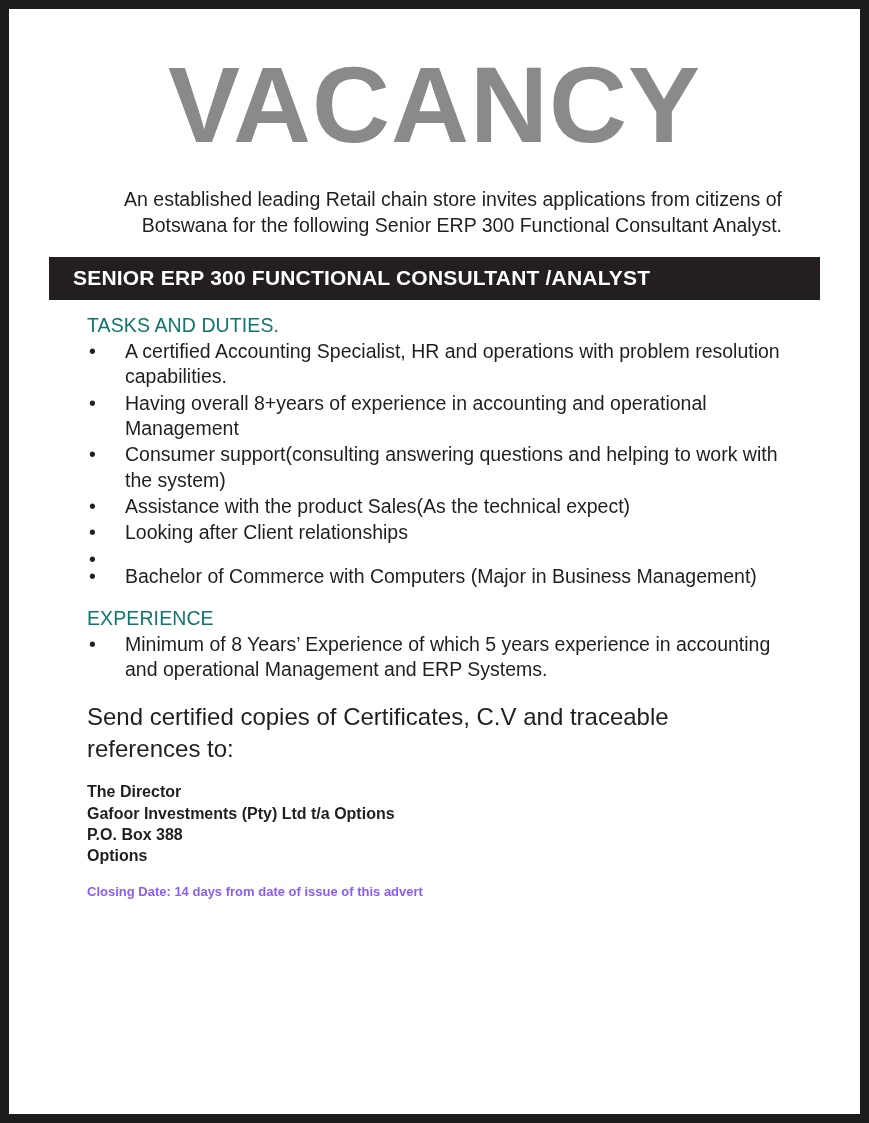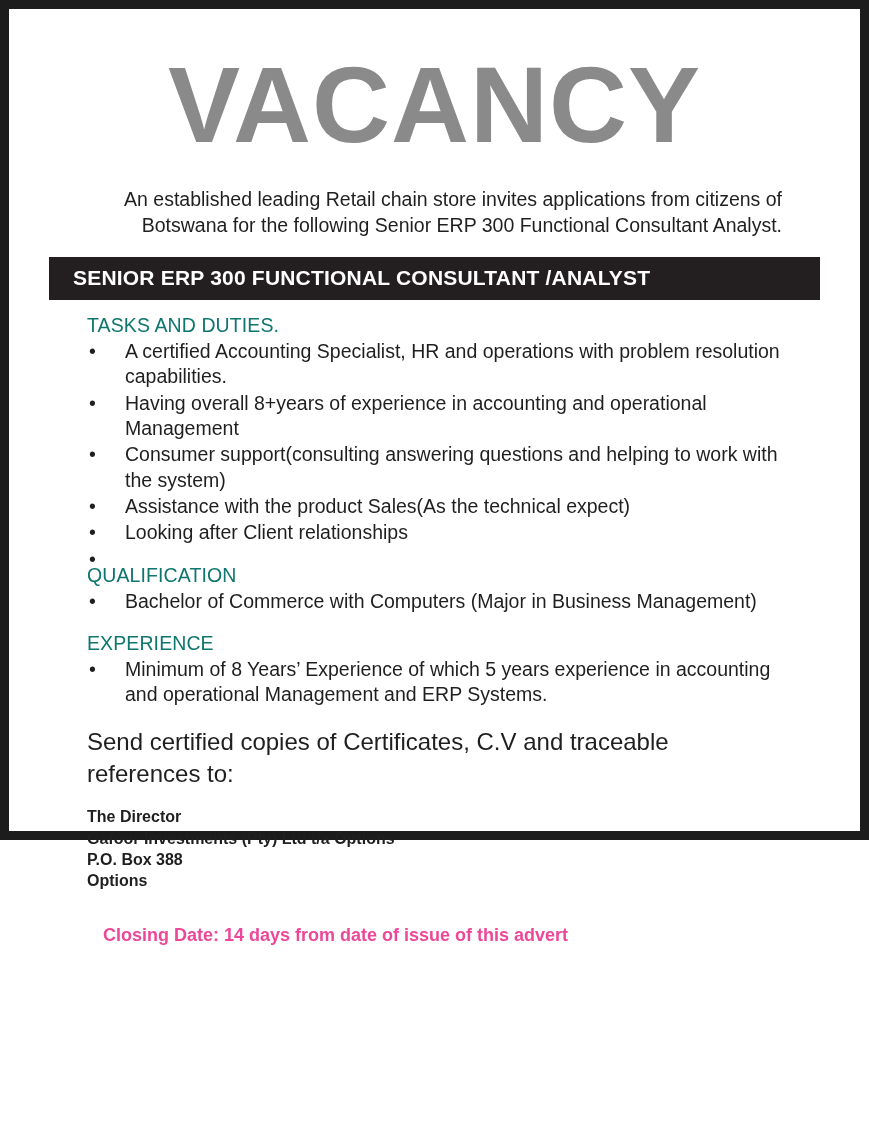--- a/index.html
+++ b/index.html
@@ -9,21 +9,21 @@
   }
   body {
     width: 869px;
     height: 1123px;
     font-family: "Liberation Sans", sans-serif;
     color: #1a1a1a;
     overflow: hidden;
   }
   .page {
     width: 869px;
-    height: 840px;
+    height: 1123px;
     box-sizing: border-box;
     background: #1c1c1c;
     padding: 9px;
   }
   .sheet {
     width: 100%;
     height: 100%;
     box-sizing: border-box;
     background: #ffffff;
     padding: 34px 40px 10px 40px;
@@ -95,24 +95,24 @@
     margin: 0;
   }
   .addr {
     font-size: 16px;
     line-height: 1.33;
     color: #1f1f1f;
     font-weight: bold;
     margin: 0;
   }
   .closing {
-    font-size: 18px;
+    font-size: 13px;
     font-weight: bold;
-    color: #ec4899;
-    margin: 16px;
+    color: #8b5cf6;
+    margin: 0;
   }
 </style>
 </head>
 <body>
 
 <div class="page">
   <div class="sheet">
 
     <div class="vacancy-title">VACANCY</div>
 
@@ -127,21 +127,20 @@
         <li><span class="dot">•</span><span>A certified Accounting Specialist, HR and operations with problem resolution capabilities.</span></li>
         <li><span class="dot">•</span><span>Having overall 8+years of experience in accounting and operational Management</span></li>
         <li><span class="dot">•</span><span>Consumer support(consulting  answering questions and helping to work with the system)</span></li>
         <li><span class="dot">•</span><span>Assistance with the product Sales(As the technical expect)</span></li>
         <li><span class="dot">•</span><span>Looking after Client relationships</span></li>
         <li><span class="dot">•</span></li>
       </ul>
 
       <div class="gap-sm"></div>
 
-      <div class="section-head">QUALIFICATION</div>
       <ul class="bullets">
         <li><span class="dot">•</span><span>Bachelor of Commerce with Computers (Major in Business Management)</span></li>
       </ul>
 
       <div class="gap-sm"></div>
 
       <div class="section-head">EXPERIENCE</div>
       <ul class="bullets">
         <li><span class="dot">•</span><span>Minimum of 8 Years’ Experience of which 5 years experience in accounting and operational Management and ERP Systems.</span></li>
       </ul>

